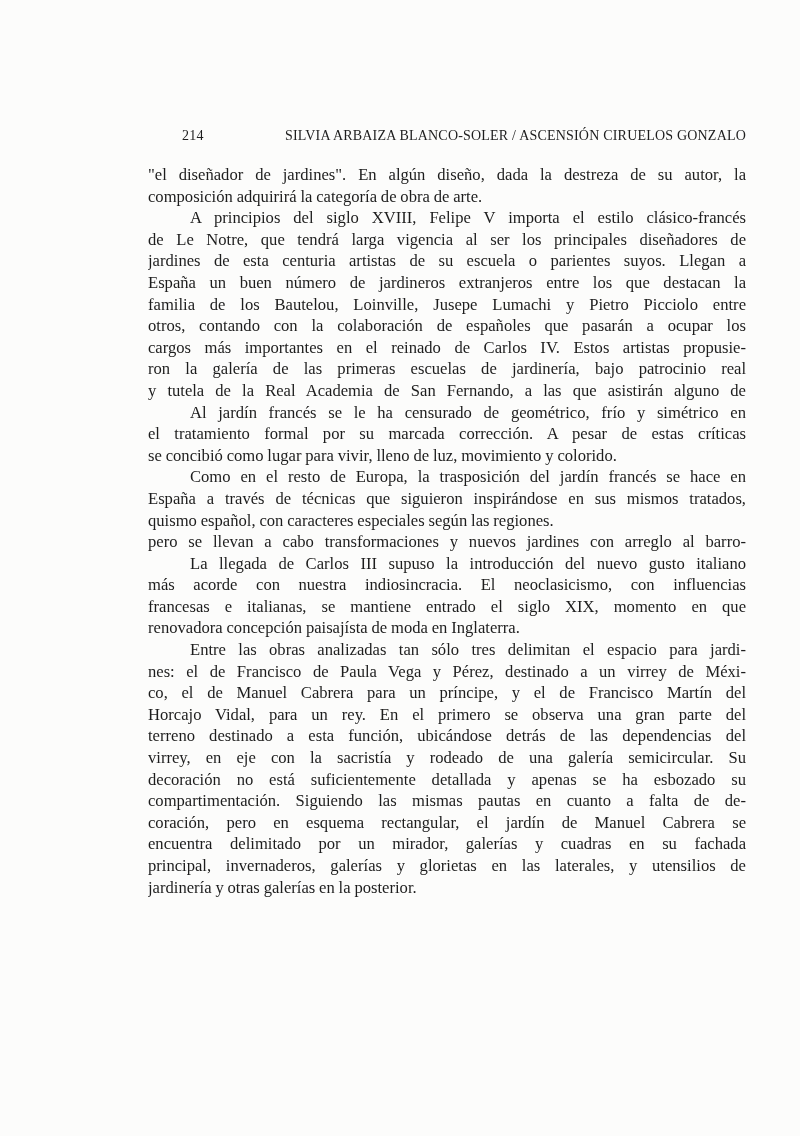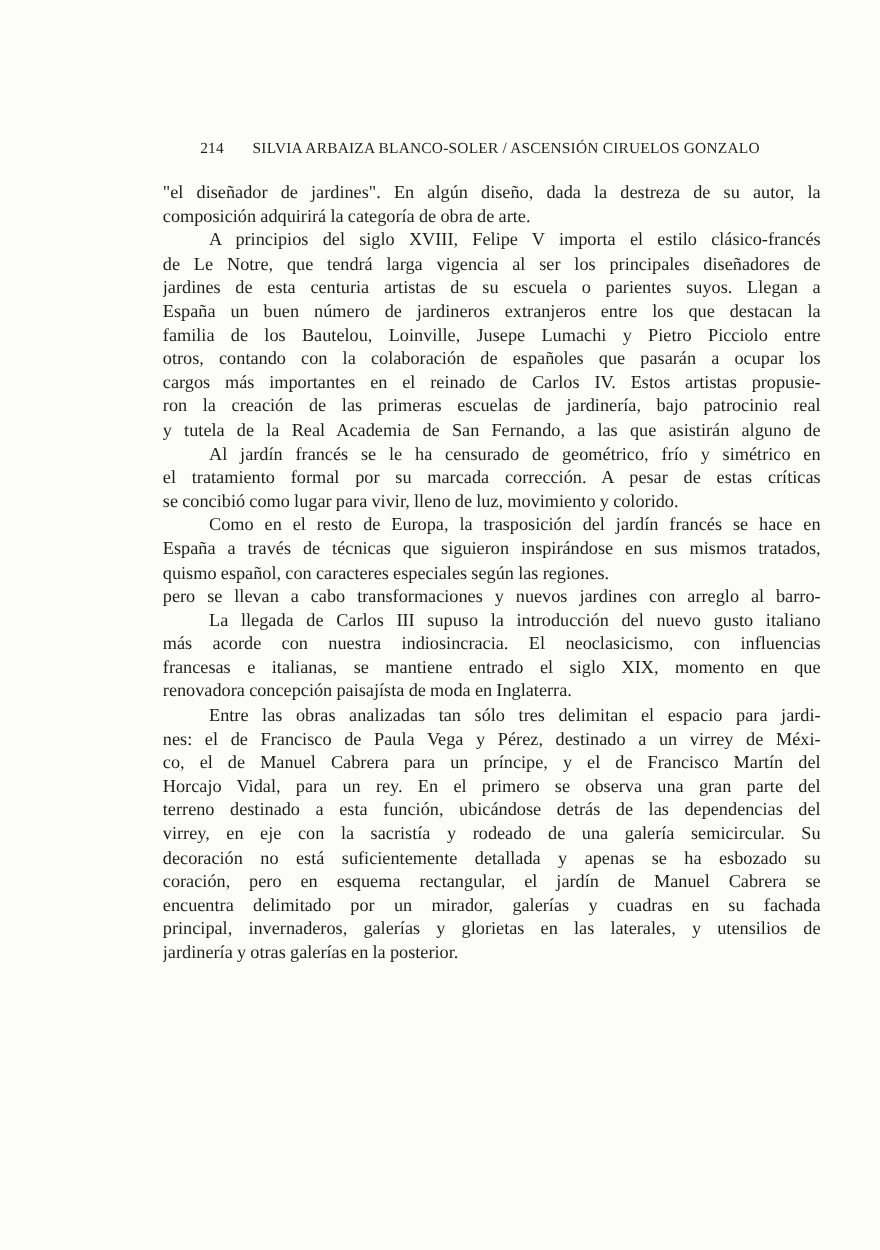--- a/index.html
+++ b/index.html
@@ -27,21 +27,21 @@
     align-items: baseline;
     font-size: 14px;
     letter-spacing: 0.2px;
     white-space: nowrap;
   }
   .pagenum {
     margin-left: 34px;
   }
   .runtitle {
     flex: 1;
-    text-align: left;
+    text-align: right;
     padding-left: 26px;
     text-transform: uppercase;
   }
   .textblock {
     margin-top: 20px;
     font-size: 16.6px;
     word-spacing: -0.3px;
   }
   .line {
     height: 21.6px;
@@ -72,21 +72,21 @@
           <div class="line last">composición adquirirá la categoría de obra de arte.</div>
         </div>
         <div class="para">
           <div class="line indent">A principios del siglo XVIII, Felipe V importa el estilo clásico-francés</div>
           <div class="line">de Le Notre, que tendrá larga vigencia al ser los principales diseñadores de</div>
           <div class="line">jardines de esta centuria artistas de su escuela o parientes suyos. Llegan a</div>
           <div class="line">España un buen número de jardineros extranjeros entre los que destacan la</div>
           <div class="line">familia de los Bautelou, Loinville, Jusepe Lumachi y Pietro Picciolo entre</div>
           <div class="line">otros, contando con la colaboración de españoles que pasarán a ocupar los</div>
           <div class="line">cargos más importantes en el reinado de Carlos IV. Estos artistas propusie-</div>
-          <div class="line">ron la creación de las primeras escuelas de jardinería, bajo patrocinio real</div>
+          <div class="line">ron la galería de las primeras escuelas de jardinería, bajo patrocinio real</div>
           <div class="line">y tutela de la Real Academia de San Fernando, a las que asistirán alguno de</div>
         </div>
         <div class="para">
           <div class="line indent">Al jardín francés se le ha censurado de geométrico, frío y simétrico en</div>
           <div class="line">el tratamiento formal por su marcada corrección. A pesar de estas críticas</div>
           <div class="line last">se concibió como lugar para vivir, lleno de luz, movimiento y colorido.</div>
         </div>
         <div class="para">
           <div class="line indent">Como en el resto de Europa, la trasposición del jardín francés se hace en</div>
           <div class="line">España a través de técnicas que siguieron inspirándose en sus mismos tratados,</div>
@@ -100,20 +100,21 @@
           <div class="line last">renovadora concepción paisajísta de moda en Inglaterra.</div>
         </div>
         <div class="para">
           <div class="line indent">Entre las obras analizadas tan sólo tres delimitan el espacio para jardi-</div>
           <div class="line">nes: el de Francisco de Paula Vega y Pérez, destinado a un virrey de Méxi-</div>
           <div class="line">co, el de Manuel Cabrera para un príncipe, y el de Francisco Martín del</div>
           <div class="line">Horcajo Vidal, para un rey. En el primero se observa una gran parte del</div>
           <div class="line">terreno destinado a esta función, ubicándose detrás de las dependencias del</div>
           <div class="line">virrey, en eje con la sacristía y rodeado de una galería semicircular. Su</div>
           <div class="line">decoración no está suficientemente detallada y apenas se ha esbozado su</div>
+          <div class="line">compartimentación. Siguiendo las mismas pautas en cuanto a falta de de-</div>
           <div class="line">coración, pero en esquema rectangular, el jardín de Manuel Cabrera se</div>
           <div class="line">encuentra delimitado por un mirador, galerías y cuadras en su fachada</div>
           <div class="line">principal, invernaderos, galerías y glorietas en las laterales, y utensilios de</div>
           <div class="line last">jardinería y otras galerías en la posterior.</div>
         </div>
       </div>
   </div>
 </div>
 
 </body></html>

